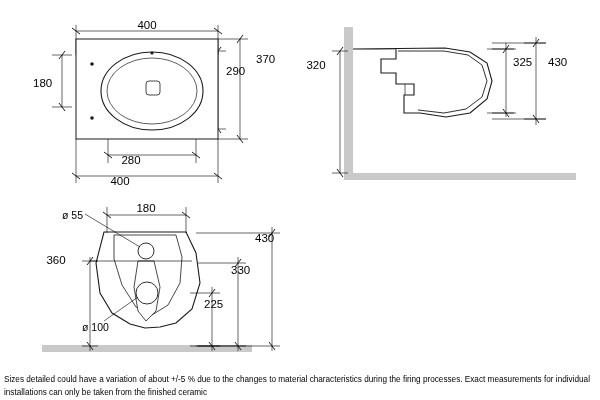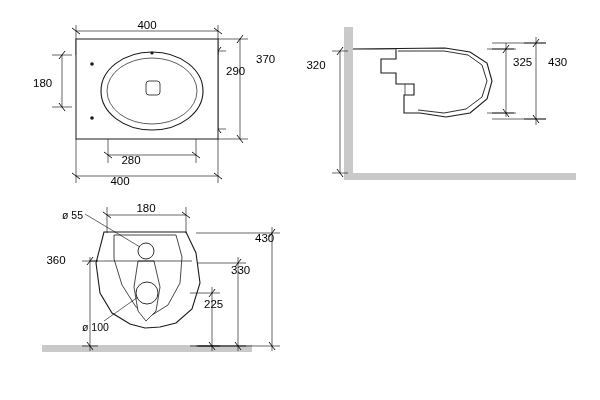--- a/index.html
+++ b/index.html
@@ -225,14 +225,15 @@
       <text class="dimtext" x="146" y="191" text-anchor="middle">180</text>
       <text class="dimtext" x="255" y="221">430</text>
       <text class="dimtext" x="56" y="243" text-anchor="middle">360</text>
       <text class="dimtext" x="231" y="253">330</text>
       <text class="dimtext" x="204" y="287">225</text>
       <text class="dimtext small" x="82" y="310">ø 100</text>
     </g>
 
   </svg>
 
+  <div class="footnote">Sizes detailed could have a variation of about +/-5 % due to the changes to  material characteristics during the firing processes. Exact measurements for individual installations can only be taken from the finished ceramic</div>
 
 </div>
 
 </body></html>

